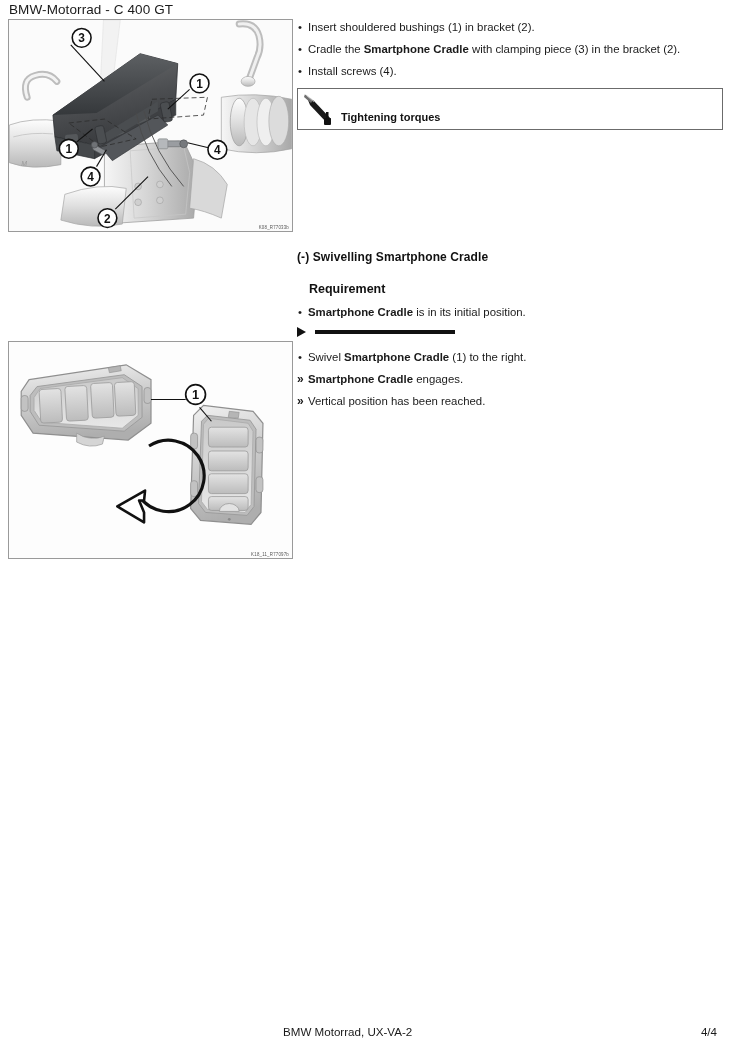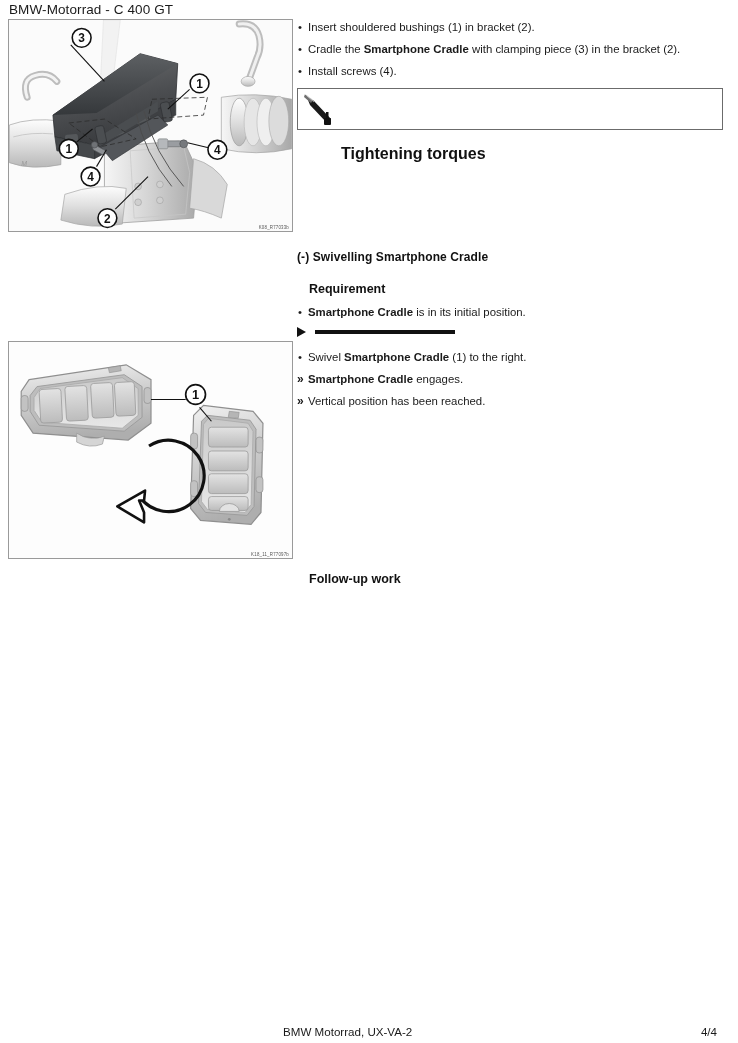--- a/index.html
+++ b/index.html
@@ -95,25 +95,24 @@
     position: relative;
     border: 1px solid #6b6b6b;
     height: 42px;
     box-sizing: border-box;
     background: #fff;
   }
   .torque-label {
     position: absolute;
     left: 43px;
     top: 22px;
-    font-size: 16px;
+    font-size: 11px;
     font-weight: bold;
     color: #111;
     white-space: nowrap;
-    margin-top: 34px;
   }
   .torque-icon {
     position: absolute;
     left: 4px;
     top: 3px;
     width: 44px;
     height: 36px;
   }
 
   
@@ -431,20 +430,19 @@
 
 <div class="blk" style="top:350px;">
   <ul class="steps" id="swivel-steps">
       <li><span class="bullet-dot">•</span><span>Swivel </span><span class="b">Smartphone Cradle</span><span> (1) to the right.</span></li>
       <li><span class="arrow-glyph">»</span><span class="b">Smartphone Cradle</span><span> engages.</span></li>
       <li><span class="arrow-glyph">»</span><span>Vertical position has been reached.</span></li>
     </ul>
 </div>
 
 <div class="blk" style="top:572px;">
-  <h3 class="sub-title">Follow-up work</h3>
 </div>
 
 <div class="footer">
   <span class="f-left">052021</span>
   <span class="f-mid">BMW Motorrad, UX-VA-2</span>
   <span class="f-right">4/4</span>
 </div>
 
 </body></html>

